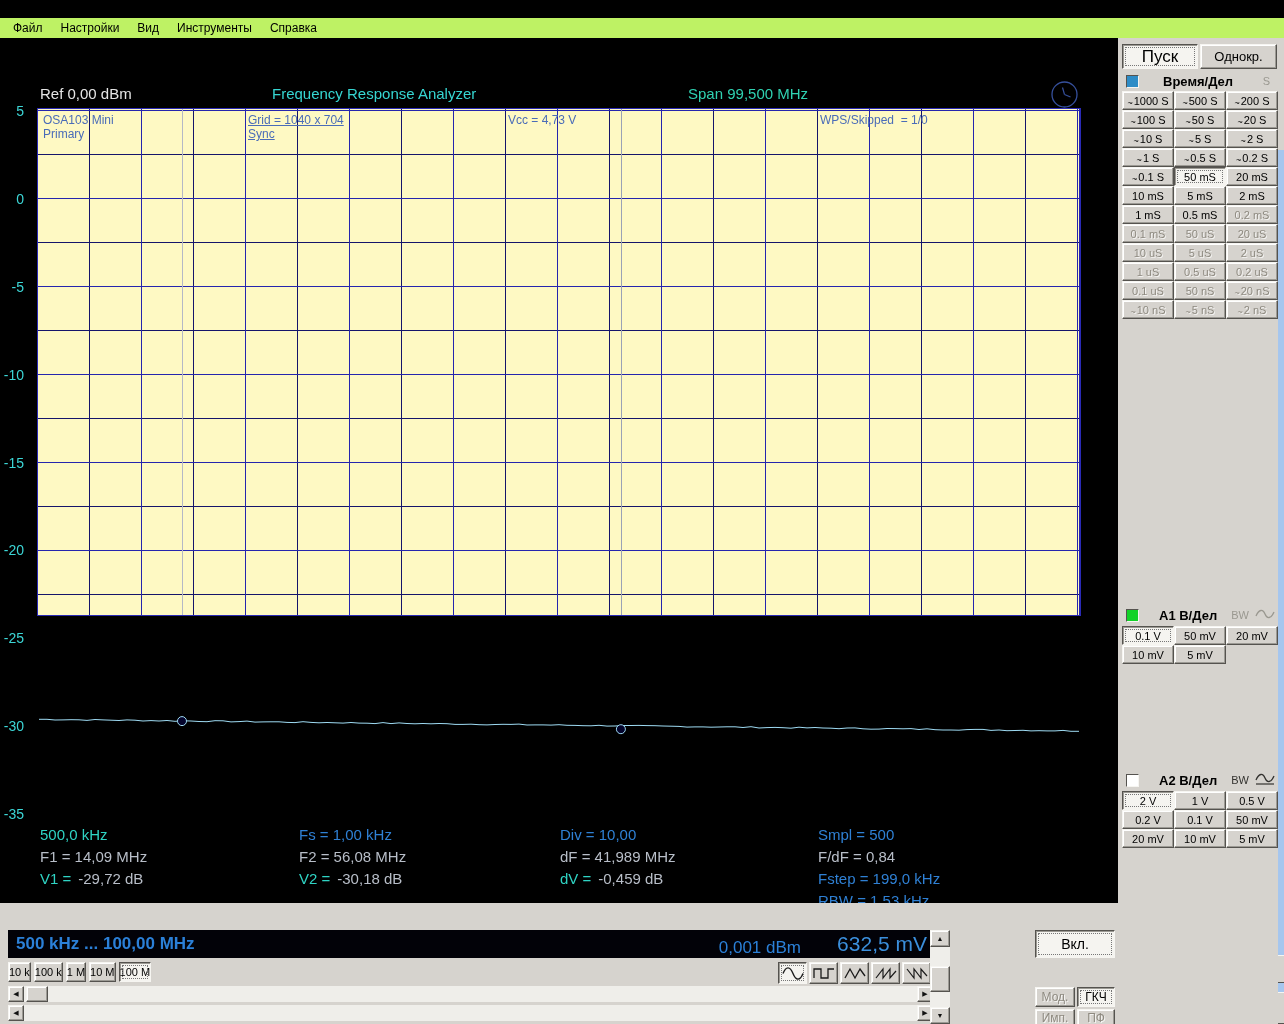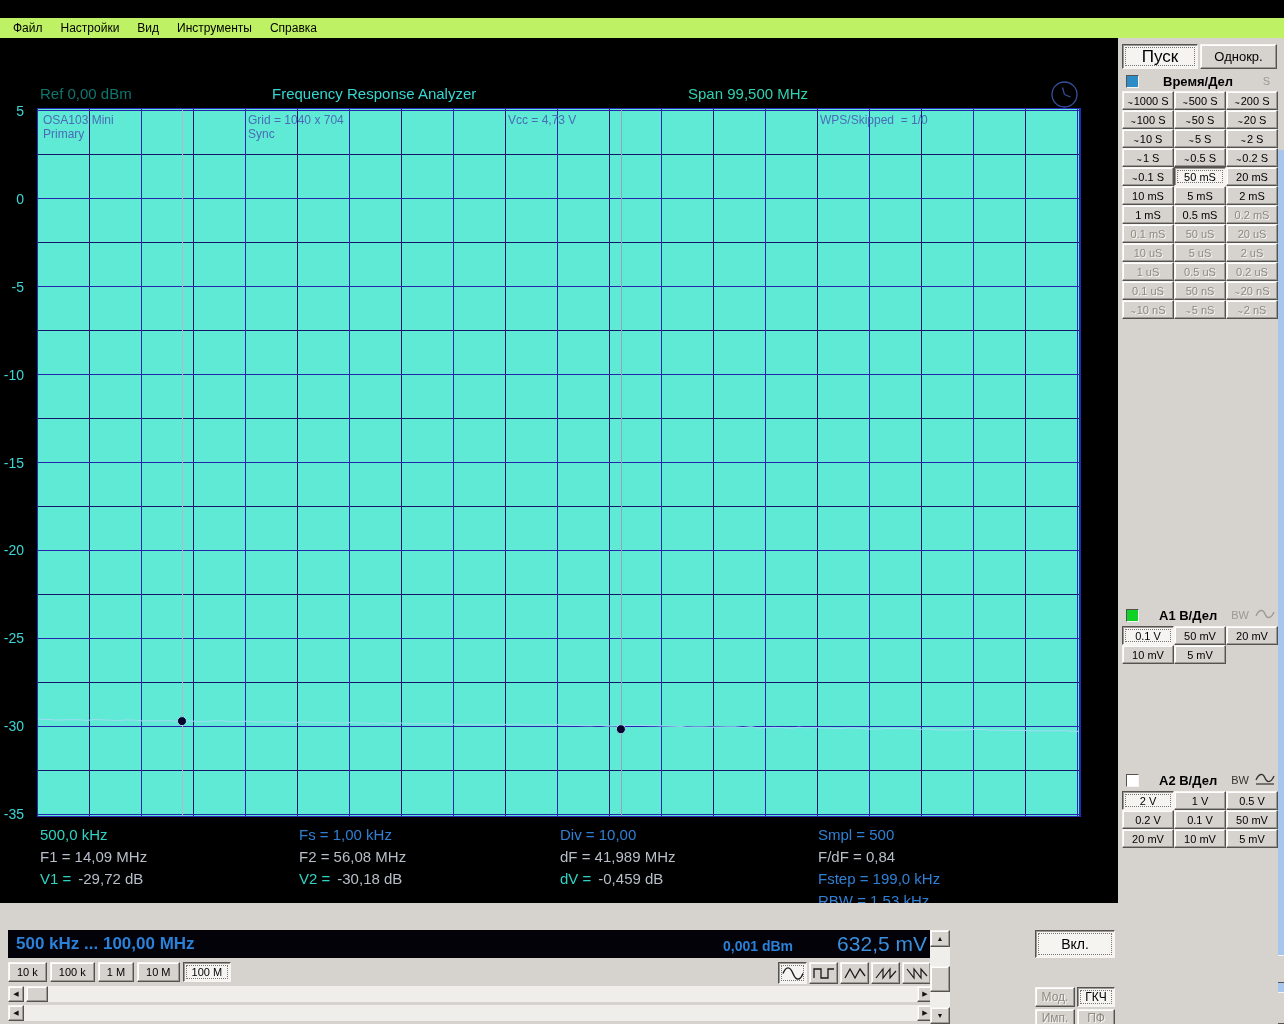--- a/index.html
+++ b/index.html
@@ -17,28 +17,28 @@
 
   
   .menubar { position:absolute; left:0; top:18px; width:1284px; height:20px; background:#bef264;
     display:flex; align-items:center; font-size:12px; color:#000; padding-left:4px; }
   .menubar > div > span { display:inline-block; padding:2px 9px; }
 
   
   .leftblack { position:absolute; left:0; top:38px; width:1118px; height:865px; background:#000; }
 
   .hdr { position:absolute; top:47px; font-size:15px; }
-  .hdr.ref  { left:40px;  color:#0f766e; }
+  .hdr.ref  { left:40px;  color:#e5e5e5; }
   .hdr.fra  { left:272px; color:#36d6d2; }
   .hdr.span { left:688px; color:#30d2b2; }
   .clock { position:absolute; left:1050px; top:42px; }
 
   
-  .plot { position:absolute; left:37px; top:70px; width:1044px; height:709px;
-    border:1px solid #2a2ab6; background:#5eead4; }
+  .plot { position:absolute; left:37px; top:70px; width:1044px; height:508px;
+    border:1px solid #2a2ab6; background:#fef9c3; }
   .grid { position:absolute; inset:0;
     background-image:
       repeating-linear-gradient(90deg,#2525ae 0 1px,transparent 1px 104px),
       repeating-linear-gradient(180deg,#2525ae 0 1px,transparent 1px 88px),
       repeating-linear-gradient(90deg,#15156a 0 1px,transparent 1px 52px),
       repeating-linear-gradient(180deg,#15156a 0 1px,transparent 1px 44px);
     background-position:-1px 0, 0 1px, -1px 0, 0 1px; }
   .anno { position:absolute; font-size:12px; line-height:14px; color:#4a6cb8; white-space:pre; }
   .cursorline { position:absolute; top:0; bottom:0; width:1px; background:#b4b8c6; }
   .cursorline.m2 { background:#9aa2b6; }
@@ -69,24 +69,24 @@
   .sthumb { position:absolute; background:#d6d3ce; border:1px solid; border-color:#f6f5f1 #55534f #55534f #f6f5f1;
     box-shadow:inset -1px -1px 0 #9c9a94, inset 1px 1px 0 #fff; }
 
   .cb { width:13px; height:13px; border:1px solid; border-color:#55534f #f6f5f1 #f6f5f1 #55534f; background:#fff; }
   .cb.blue { background:#2e8cc6; } .cb.green { background:#12d228; }
 
   
   .bottomgray { position:absolute; left:0; top:903px; width:1118px; height:148px; background:#d6d3ce; }
   .gendisp { position:absolute; left:8px; top:27px; width:925px; height:28px; background:#020208; }
   .genrange { position:absolute; left:8px; top:4px; font-size:17px; font-weight:600; color:#2b80d8; }
-  .genpower { position:absolute; right:140px; top:8px; font-size:14px; font-weight:bold; color:#2b80d8; }
+  .genpower { position:absolute; right:132px; top:8px; font-size:17px; font-weight:normal; color:#2b80d8; }
   .genlevel { position:absolute; right:6px; top:2px; font-size:21px; color:#3b8fdc; }
   .bands { position:absolute; left:8px; top:59px; display:flex; gap:3px; }
-  .bands .btn { height:20px; font-size:11px; padding:0 8px; }
+  .bands .btn { height:20px; font-size:11px; padding:0 0; }
   .wavebtns { position:absolute; left:778px; top:59px; display:flex; gap:2px; }
   .wavebtns .btn { width:29px; height:22px; }
 
   
   .rpanel { position:absolute; left:1118px; top:38px; width:166px; height:986px; background:#d6d3ce; }
   .vheader { position:absolute; width:156px; height:16px; display:flex; align-items:center; }
   .vheader .hlabel { font-size:13px; font-weight:bold; color:#000; }
   .bw { font-size:11px; }
   .tbgrid { position:absolute; display:grid; grid-template-columns:repeat(3,52px); grid-auto-rows:19px; }
   .tbgrid .btn, .vgrid .btn { font-size:11px; }
@@ -129,21 +129,21 @@
         <div class=""><span>-15</span></div>
         <div class=""><span>-20</span></div>
         <div class=""><span>-25</span></div>
         <div class=""><span>-30</span></div>
         <div class=""><span>-35</span></div>
       </div>
 
     <div class="plot">
       <div class="grid"></div>
       <div class="anno" style="left:5px;top:4px;"><span>OSA103 Mini</span><br><span>Primary</span></div>
-      <div class="anno" style="left:210px;top:4px;"><span>Grid = 1040 x 704</span><br><span>Sync</span></div>
+      <div class="anno" style="left:210px;top:4px;text-decoration:underline;"><span>Grid = 1040 x 704</span><br><span>Sync</span></div>
       <div class="anno" style="left:470px;top:4px;"><span>Vcc = 4,73 V</span></div>
       <div class="anno" style="left:782px;top:4px;"><span>WPS/Skipped  = 1/0</span></div>
       <div class="cursorline" id="cur1" style="left: 144px;"></div>
       <div class="cursorline m2" id="cur2" style="left: 583px;"></div>
       <svg id="trace" width="1042" height="707">
           <polyline points="1,610.3 9,610.3 17,611.0 25,610.9 33,610.7 41,610.8 49,611.4 57,610.5 65,610.9 73,611.2 81,611.5 89,610.9 97,611.2 105,612.0 113,611.6 121,612.0 129,611.5 137,612.3 145,611.8 153,612.0 161,612.5 169,612.7 177,611.7 185,611.8 193,612.9 201,612.6 209,612.1 217,613.1 225,612.9 233,612.8 241,612.8 249,613.4 257,613.6 265,612.7 273,613.4 281,613.8 289,613.5 297,613.8 305,614.1 313,613.5 321,614.1 329,614.2 337,614.6 345,613.6 353,614.6 361,613.9 369,614.5 377,614.8 385,614.5 393,614.8 401,614.5 409,614.7 417,615.4 425,615.4 433,615.2 441,615.7 449,615.9 457,615.5 465,615.3 473,615.4 481,615.1 489,616.0 497,615.9 505,615.9 513,616.1 521,615.7 529,616.3 537,616.4 545,616.7 553,616.8 561,616.3 569,617.1 577,617.0 585,616.5 593,616.5 601,616.4 609,616.6 617,616.7 625,617.0 633,617.2 641,617.4 649,618.1 657,617.9 665,617.9 673,618.2 681,618.0 689,617.8 697,617.8 705,618.5 713,617.7 721,619.0 729,618.6 737,618.4 745,618.7 753,619.2 761,618.2 769,618.9 777,618.5 785,619.0 793,619.2 801,619.7 809,619.0 817,618.9 825,619.8 833,620.2 841,620.1 849,619.5 857,619.6 865,619.8 873,619.6 881,620.5 889,619.8 897,620.7 905,621.0 913,621.0 921,621.2 929,620.6 937,620.4 945,620.4 953,621.4 961,621.0 969,621.7 977,621.5 985,621.3 993,621.9 1001,621.7 1009,621.9 1017,621.9 1025,621.4 1033,622.3 1041,622.3" fill="none" stroke="#9fdcf4" stroke-width="1"></polyline>
           <circle cx="144.0" cy="612.1" r="4.5" fill="#04042c" stroke="#9fdcf4" stroke-width="1"></circle>
           <circle cx="582.9" cy="620.2" r="4.5" fill="#04042c" stroke="#9fdcf4" stroke-width="1"></circle>
         </svg>
     </div>

